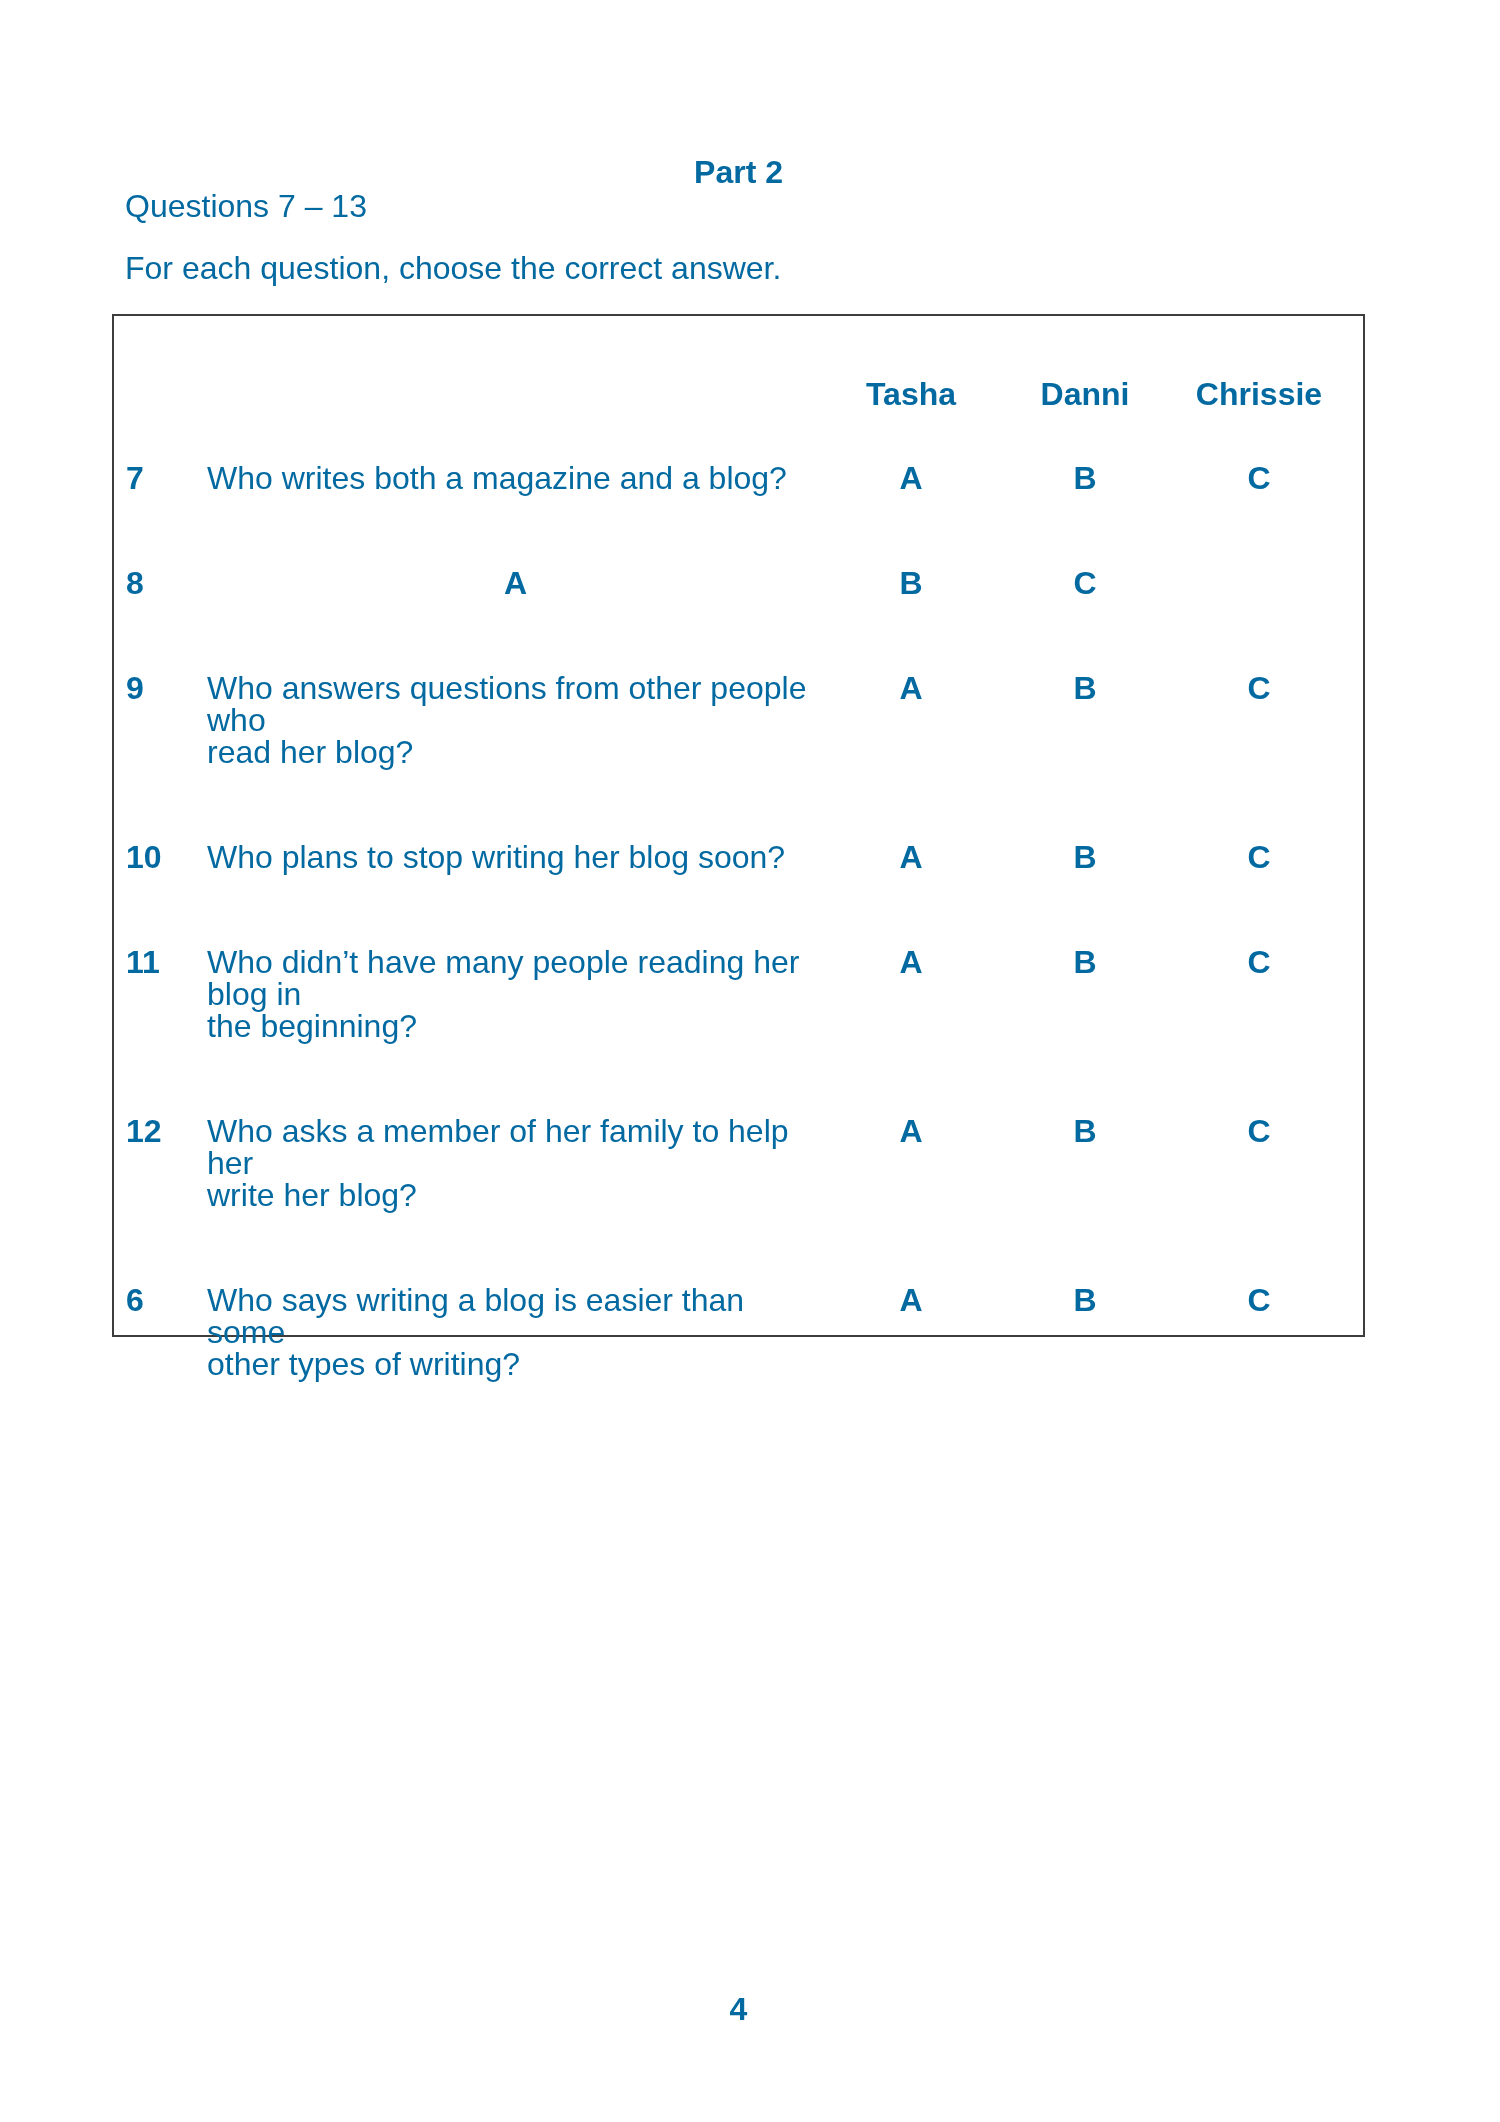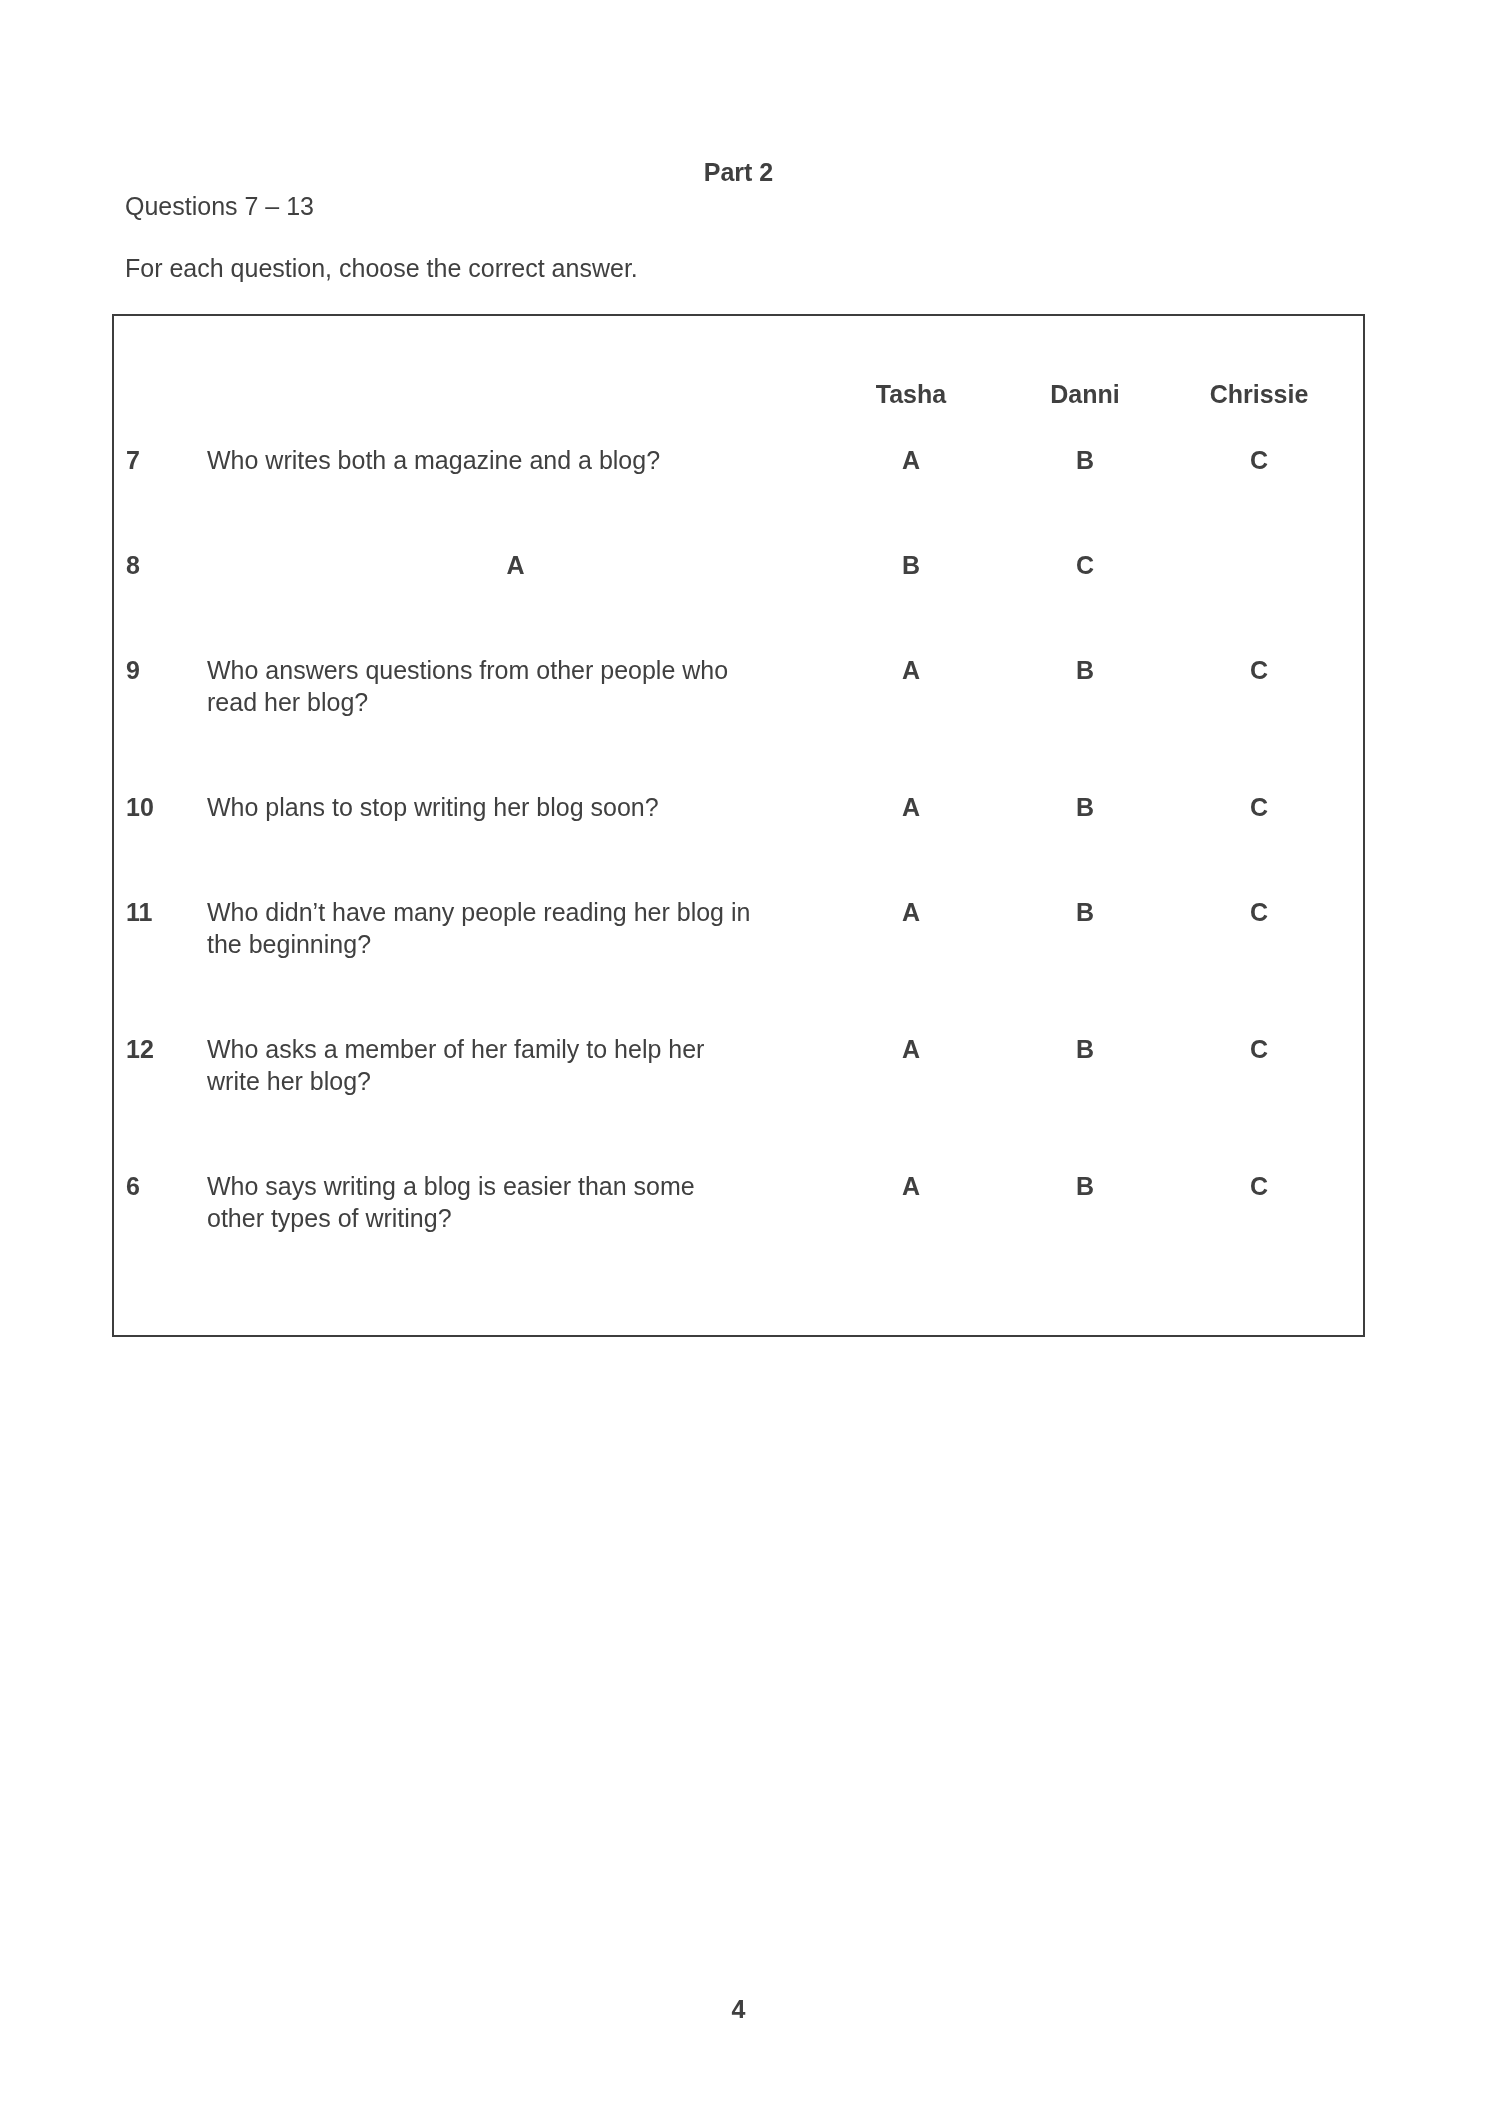--- a/index.html
+++ b/index.html
@@ -5,23 +5,23 @@
   html, body {
     margin: 0;
     padding: 0;
     background: #ffffff;
   }
   .page {
     position: relative;
     width: 1500px;
     height: 2122px;
     background: #ffffff;
-    color: #404040;
+    color: #0369a1;
     font-family: "Liberation Sans", "DejaVu Sans", sans-serif;
-    font-size: 25px;
+    font-size: 32px;
     line-height: 32px;
     overflow: hidden;
   }
   .part-label {
     position: absolute;
     left: 112px;
     width: 1253px;
     top: 156px;
     text-align: center;
     font-weight: bold;
@@ -47,21 +47,21 @@
     box-sizing: border-box;
     padding-top: 62px;
     padding-left: 12px;
   }
   .grid-row {
     display: grid;
     grid-template-columns: 81px 617px 174px 174px 174px;
     align-items: start;
   }
   .header-row {
-    margin-bottom: 34px;
+    margin-bottom: 52px;
   }
   .question-row {
     margin-bottom: 73px;
   }
   .cell.num {
     font-weight: bold;
   }
   .cell.question {
     white-space: pre-line;
   }

